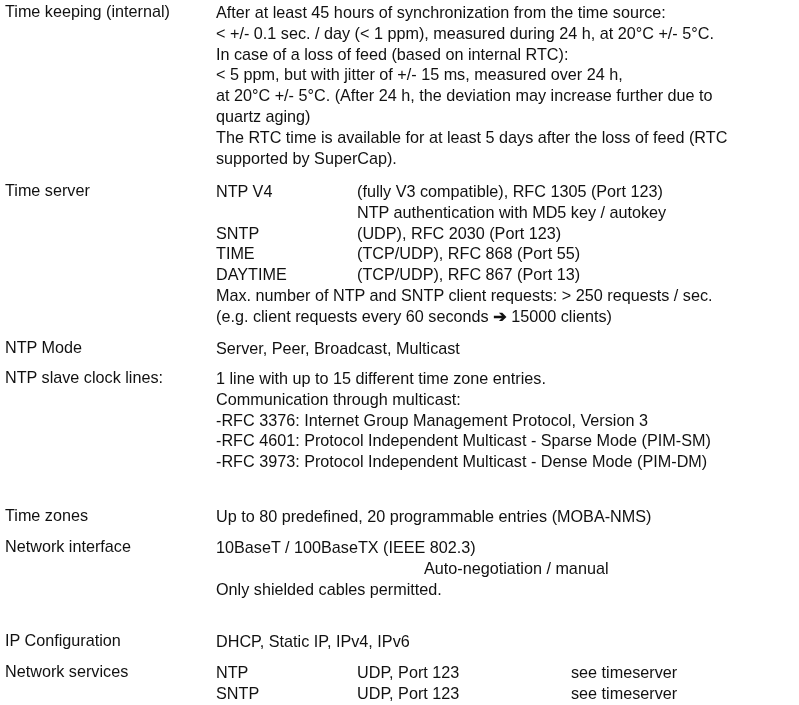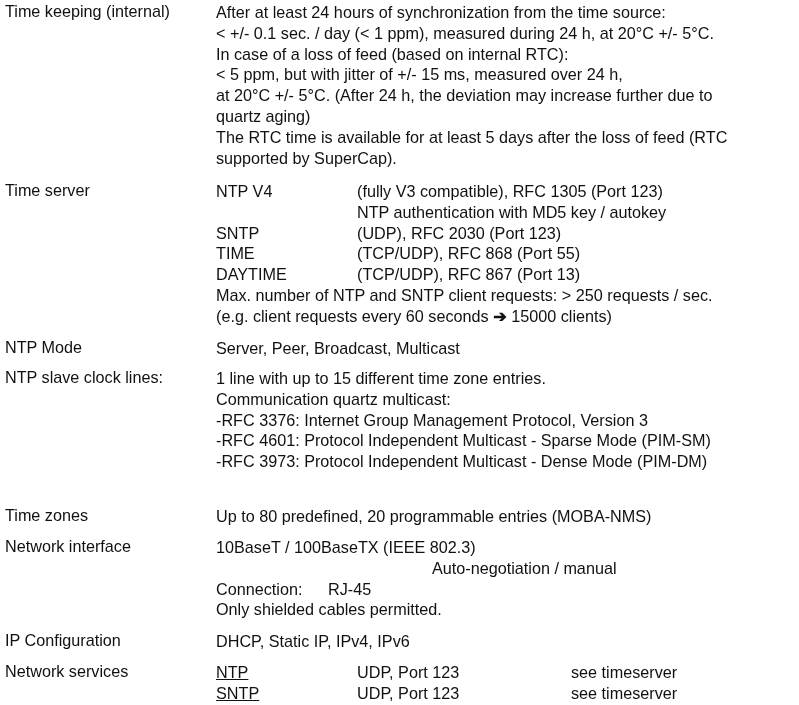--- a/index.html
+++ b/index.html
@@ -8,31 +8,31 @@
     font-family: "Liberation Sans", sans-serif;
     font-size: 16.2px; color: #111111;
     position: relative;
   }
   .section { position: absolute; left: 0; width: 799px; }
   .label { position: absolute; left: 5px; top: 0; white-space: nowrap; }
   .val { position: absolute; left: 216px; top: 0; }
   .line { height: 20.8px; line-height: 20.8px; white-space: nowrap; position: relative; }
   .c2 { position: absolute; left: 141px; top: 0; }
   .c3 { position: absolute; left: 355px; top: 0; }
-  .dtr { position: absolute; left: 216px; top: 0; text-align: center; }
+  .dtr { position: absolute; left: 208px; top: 0; text-align: center; }
   .conn { position: absolute; left: 112px; top: 0; }
   .arrow { font-weight: bold; }
 </style>
 </head>
 <body>
 
 <div class="section" style="top:2px;">
   <div class="label">Time keeping (internal)</div>
   <div class="val">
-    <div class="line">After at least 24 hours of synchronization from the time source:</div>
+    <div class="line">After at least 45 hours of synchronization from the time source:</div>
     <div class="line">&lt; +/- 0.1 sec. / day (&lt; 1 ppm), measured during 24 h, at 20°C +/- 5°C.</div>
     <div class="line">In case of a loss of feed (based on internal RTC):</div>
     <div class="line">&lt; 5 ppm, but with jitter of +/- 15 ms, measured over 24 h,</div>
     <div class="line">at 20°C +/- 5°C. (After 24 h, the deviation may increase further due to</div>
     <div class="line">quartz aging)</div>
     <div class="line">The RTC time is available for at least 5 days after the loss of feed (RTC</div>
     <div class="line">supported by SuperCap).</div>
   </div>
 </div>
 
@@ -70,59 +70,55 @@
   <div class="label">NTP Mode</div>
   <div class="val">
     <div class="line">Server, Peer, Broadcast, Multicast</div>
   </div>
 </div>
 
 <div class="section" style="top:368px;">
   <div class="label">NTP slave clock lines:</div>
   <div class="val">
     <div class="line">1 line with up to 15 different time zone entries.</div>
-    <div class="line">Communication quartz multicast:</div>
+    <div class="line">Communication through multicast:</div>
     <div class="line">-RFC 3376: Internet Group Management Protocol, Version 3</div>
     <div class="line">-RFC 4601: Protocol Independent Multicast - Sparse Mode (PIM-SM)</div>
     <div class="line">-RFC 3973: Protocol Independent Multicast - Dense Mode (PIM-DM)</div>
   </div>
 </div>
 
 <div class="section" style="top:506px;">
   <div class="label">Time zones</div>
   <div class="val">
     <div class="line">Up to 80 predefined, 20 programmable entries (MOBA-NMS)</div>
   </div>
 </div>
 
 <div class="section" style="top:537px;">
   <div class="label">Network interface</div>
   <div class="val" style="width:560px;">
     <div class="line">10BaseT / 100BaseTX (IEEE 802.3)</div>
     <div class="line">
       <span class="dtr">Auto-negotiation / manual</span>
     </div>
-    <div class="line">
-      <span>Connection:</span>
-      <span class="conn">RJ-45</span>
-    </div>
     <div class="line">Only shielded cables permitted.</div>
   </div>
 </div>
 
 <div class="section" style="top:631px;">
   <div class="label">IP Configuration</div>
   <div class="val">
     <div class="line">DHCP, Static IP, IPv4, IPv6</div>
   </div>
 </div>
 
 <div class="section" style="top:662px;">
   <div class="label">Network services</div>
-  <div class="val" style="width:580px;text-decoration:underline;">
+  <div class="val" style="width:580px;">
     <div class="line">
       <span>NTP</span>
       <span class="c2">UDP, Port 123</span>
       <span class="c3">see timeserver</span>
     </div>
     <div class="line">
       <span>SNTP</span>
       <span class="c2">UDP, Port 123</span>
       <span class="c3">see timeserver</span>
     </div>

